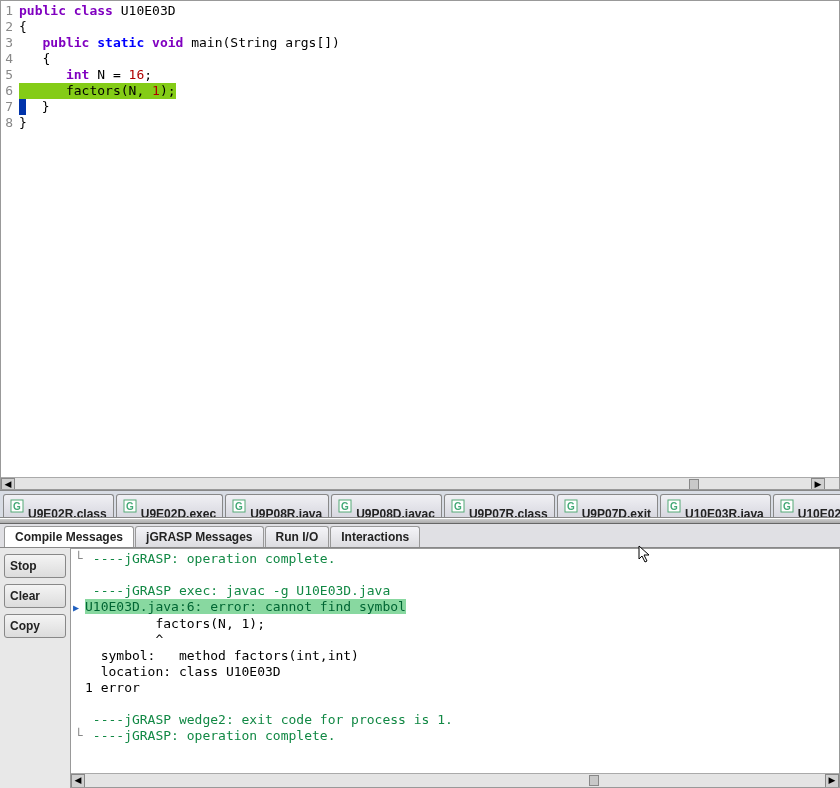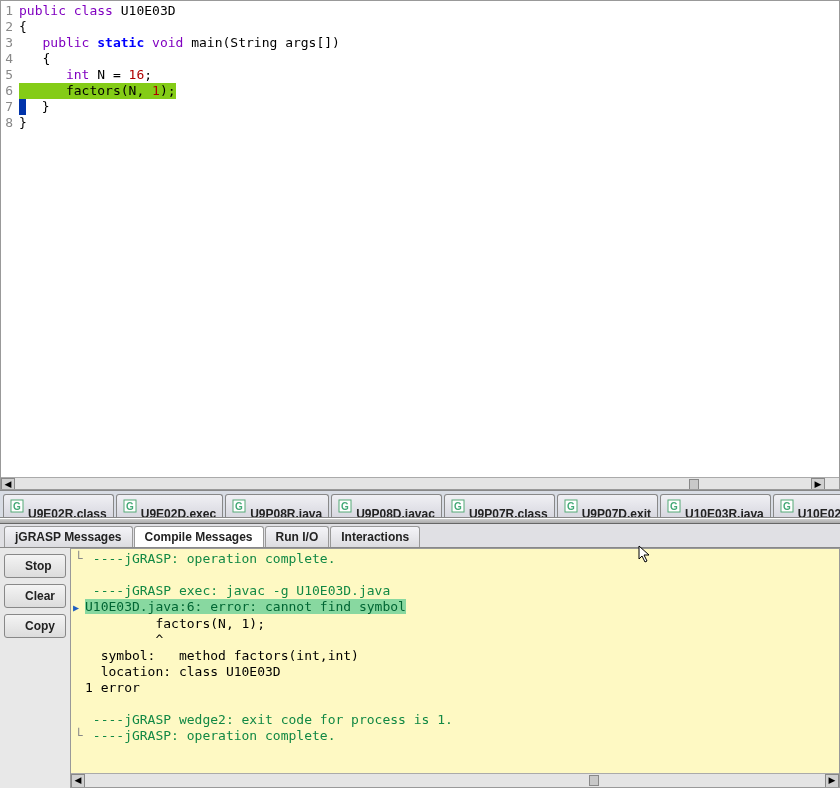--- a/index.html
+++ b/index.html
@@ -37,21 +37,21 @@
     min-width: 18px;
   }
   .code {
     font-family: Monaco, Consolas, monospace;
     font-size: 13px;
     line-height: 16px;
     padding: 2px 0;
     white-space: pre;
     flex: 1;
   }
-  .kw-purple { color: #8000c0; font-weight: normal; }
+  .kw-purple { color: #8000c0; font-weight: bold; }
   .kw-blue { color: #0000ff; font-weight: bold; }
   .num { color: #b00000; }
   .hl-line {
     background: #84cc16;
     display: inline-block;
   }
   .cursor-block {
     background: #0033aa;
     color: #fff;
     display: inline-block;
@@ -158,30 +158,30 @@
     padding: 6px 4px;
     display: flex;
     flex-direction: column;
     gap: 6px;
     background: #e8e8e8;
   }
   .cbtn {
     background: linear-gradient(#f4f4f4, #dcdcdc);
     border: 1px solid #888;
     border-radius: 3px;
-    padding: 4px 20px;
+    padding: 4px 5px;
     font-size: 12px;
     text-align: left;
     cursor: pointer;
     font-weight: bold;
     color: #222;
   }
   .console-output-wrap {
     flex: 1;
-    background: #fef9c3;
+    background: #ffffff;
     border: 1px solid #999;
     position: relative;
     overflow: hidden;
   }
   .console-output {
     font-family: Monaco, Consolas, monospace;
     font-size: 13px;
     line-height: 16px;
     padding: 2px 4px 2px 2px;
     white-space: pre;
@@ -318,22 +318,22 @@
           <rect x="1" y="1" width="12" height="12" fill="#fff" stroke="#5a7" stroke-width="1"></rect>
           <text x="3" y="11" font-size="10" font-weight="bold" fill="#4a7">G</text>
         </svg></span>
       <span class="lbl">U10E02R.java</span>
     </div>
   </div>
 
 <div class="divider"></div>
 
 <div class="console-tabs">
+  <div class="ctab active">Compile Messages</div>
   <div class="ctab">jGRASP Messages</div>
-  <div class="ctab active">Compile Messages</div>
   <div class="ctab">Run I/O</div>
   <div class="ctab">Interactions</div>
 </div>
 
 <div class="console-area">
   <div class="console-buttons">
     <div class="cbtn">Stop</div>
     <div class="cbtn">Clear</div>
     <div class="cbtn">Copy</div>
   </div>

